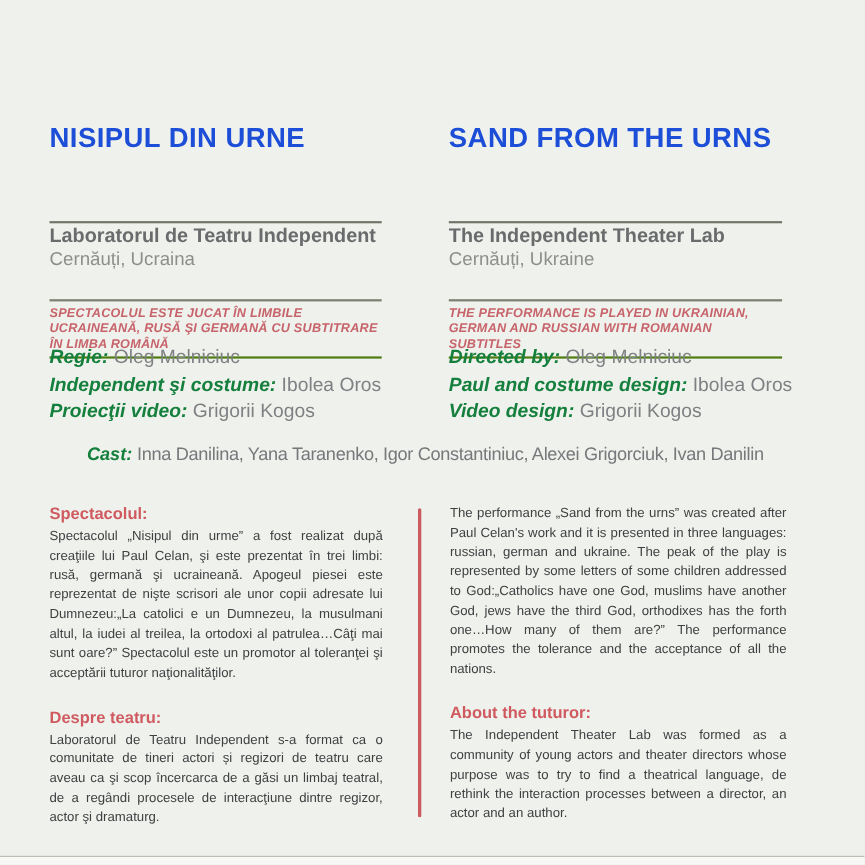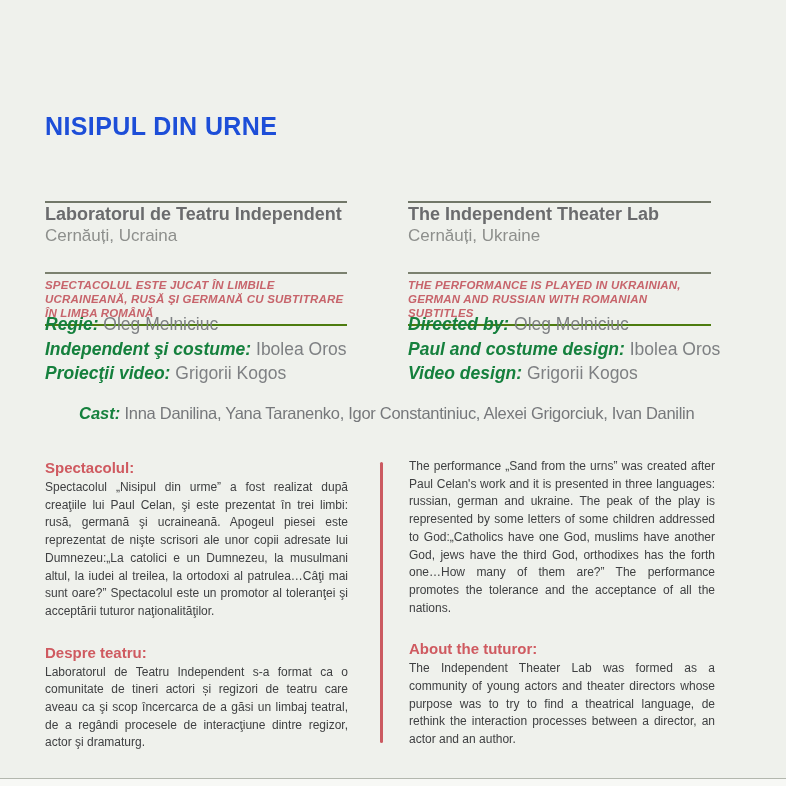--- a/index.html
+++ b/index.html
@@ -82,20 +82,21 @@
     position:absolute;left:0;top:778px;width:786px;height:8px;
     border-top:1px solid #b3b7ae;background:#f7f8f5;
   }
 </style>
 </head>
 <body>
 
 <div class="page">
 
   <h1 class="title title-left">NISIPUL DIN URNE</h1>
+  <h1 class="title title-right">SAND FROM THE URNS</h1>
 
   <div class="info info-left">
     <div class="rule"></div>
     <div class="company">Laboratorul de Teatru Independent</div>
     <div class="city">Cernăuți, Ucraina</div>
     <div class="lang-note">SPECTACOLUL ESTE JUCAT ÎN LIMBILE UCRAINEANĂ, RUSĂ ŞI GERMANĂ CU SUBTITRARE ÎN LIMBA ROMÂNĂ</div>
   </div>
 
   <div class="info info-right">
     <div class="rule"></div>

